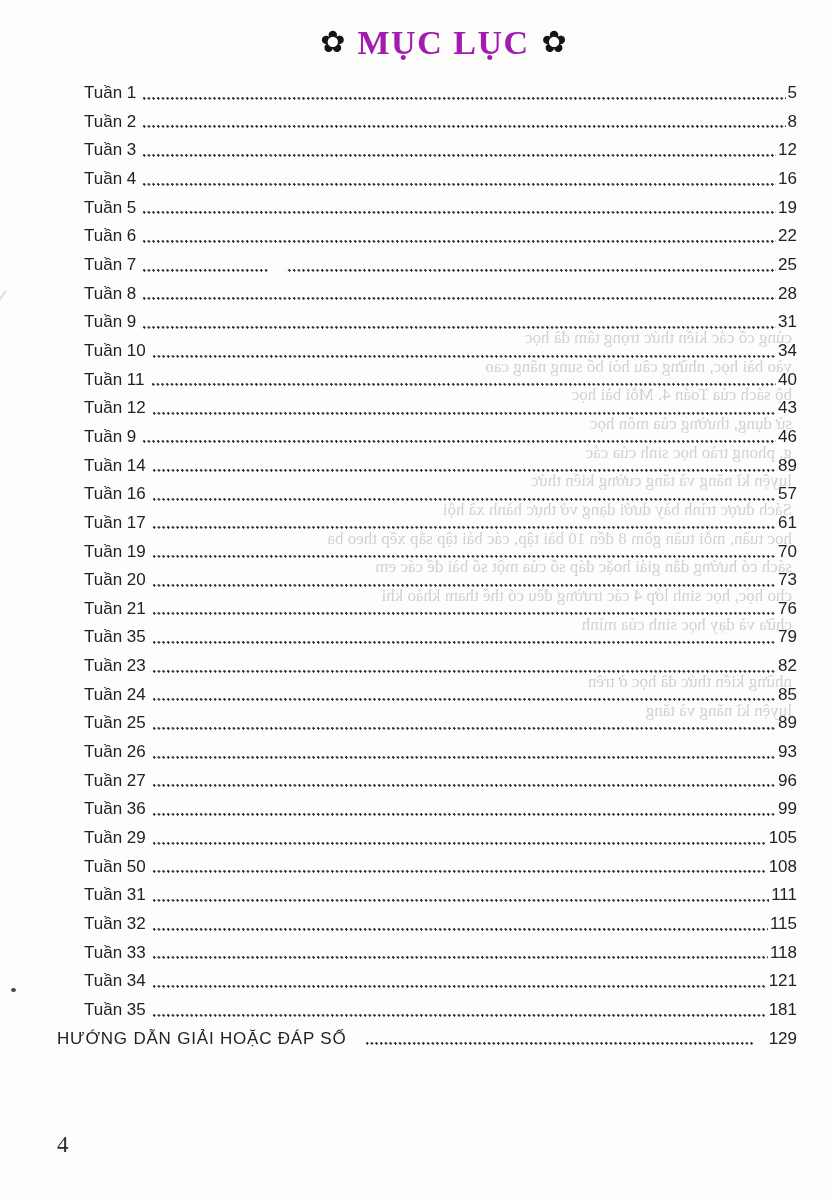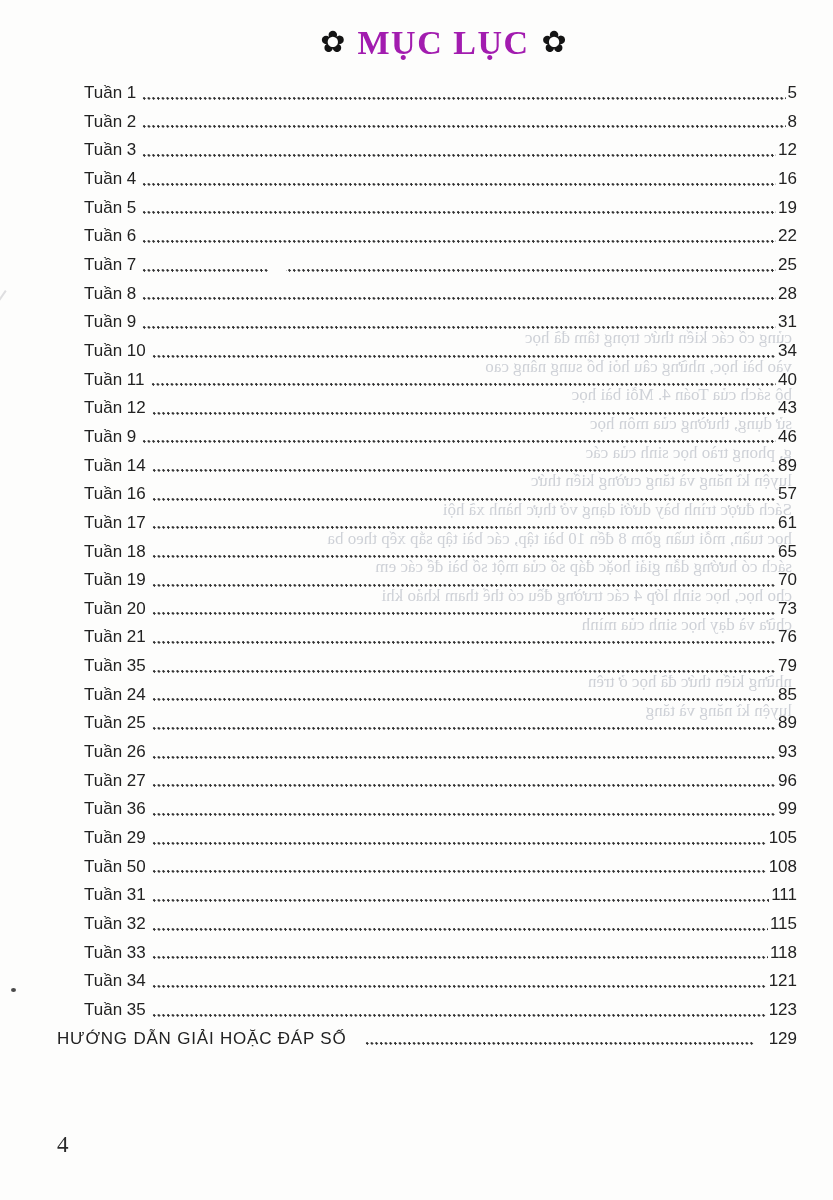--- a/index.html
+++ b/index.html
@@ -258,25 +258,20 @@
     <span class="toc-leader"></span>
     <span class="toc-page">57</span>
   </div>
 
   <div class="toc-row">
     <span class="toc-label">Tuần 17</span>
     <span class="toc-leader"></span>
     <span class="toc-page">61</span>
   </div>
 
-  <div class="toc-row">
-    <span class="toc-label">Tuần 18</span>
-    <span class="toc-leader"></span>
-    <span class="toc-page">65</span>
-  </div>
 
   <div class="toc-row">
     <span class="toc-label">Tuần 19</span>
     <span class="toc-leader"></span>
     <span class="toc-page">70</span>
   </div>
 
   <div class="toc-row">
     <span class="toc-label">Tuần 20</span>
     <span class="toc-leader"></span>
@@ -288,20 +283,25 @@
     <span class="toc-leader"></span>
     <span class="toc-page">76</span>
   </div>
 
   <div class="toc-row">
     <span class="toc-label">Tuần 35</span>
     <span class="toc-leader"></span>
     <span class="toc-page">79</span>
   </div>
 
+  <div class="toc-row">
+    <span class="toc-label">Tuần 23</span>
+    <span class="toc-leader"></span>
+    <span class="toc-page">82</span>
+  </div>
 
   <div class="toc-row">
     <span class="toc-label">Tuần 24</span>
     <span class="toc-leader"></span>
     <span class="toc-page">85</span>
   </div>
 
   <div class="toc-row">
     <span class="toc-label">Tuần 25</span>
     <span class="toc-leader"></span>
@@ -358,21 +358,21 @@
 
   <div class="toc-row">
     <span class="toc-label">Tuần 34</span>
     <span class="toc-leader"></span>
     <span class="toc-page">121</span>
   </div>
 
   <div class="toc-row">
     <span class="toc-label">Tuần 35</span>
     <span class="toc-leader"></span>
-    <span class="toc-page">123</span>
+    <span class="toc-page">181</span>
   </div>
 
   <div class="toc-row outdent">
     <span class="toc-label">HƯỚNG DẪN GIẢI HOẶC ĐÁP SỐ</span>
     <span class="toc-leader"></span>
     <span class="toc-page">129</span>
   </div>
 </div>
 
   <div class="folio">4</div>

